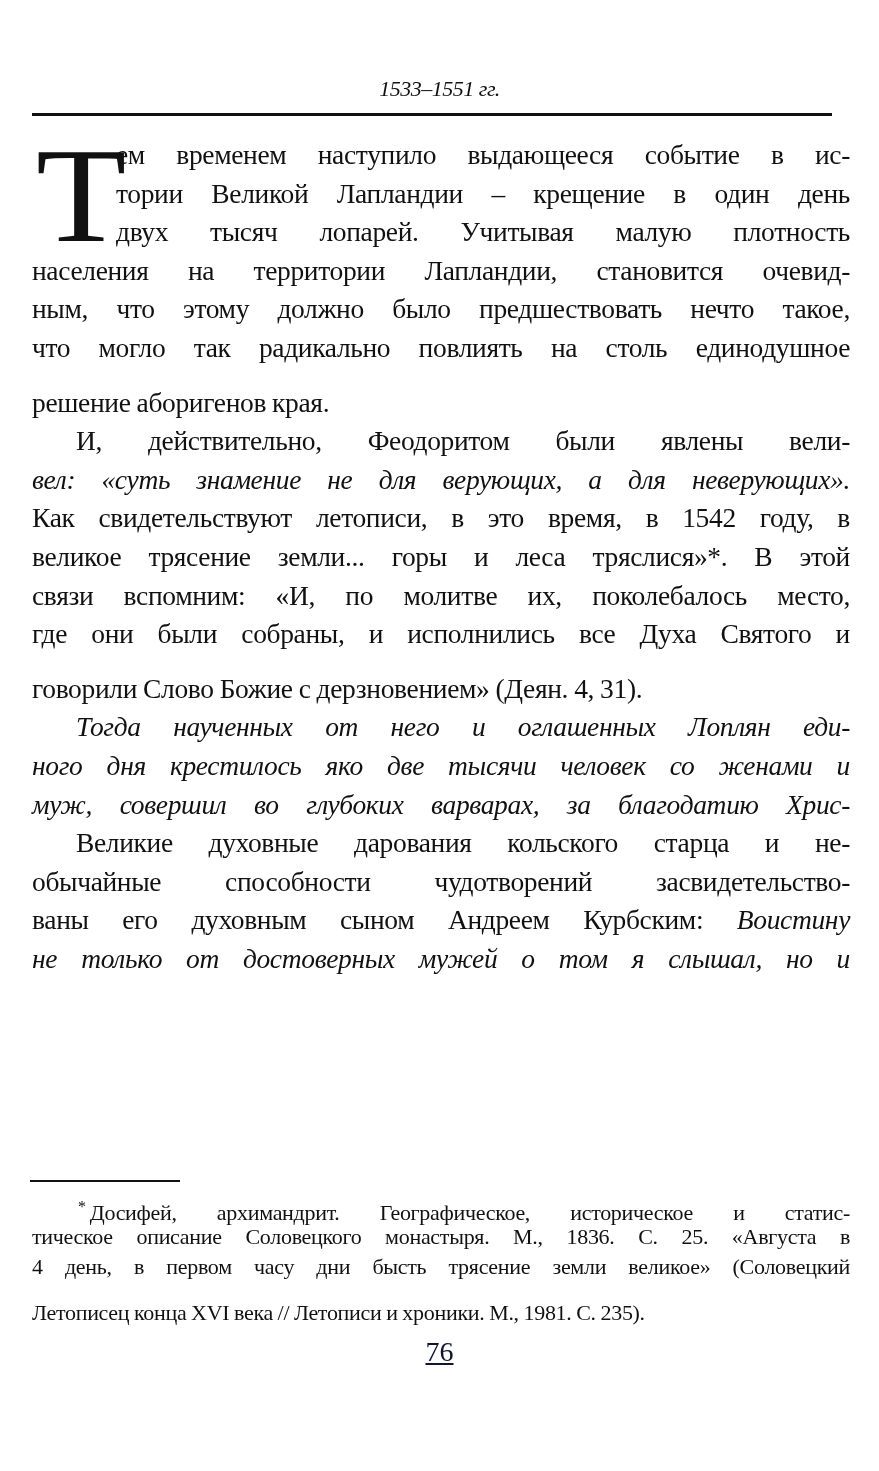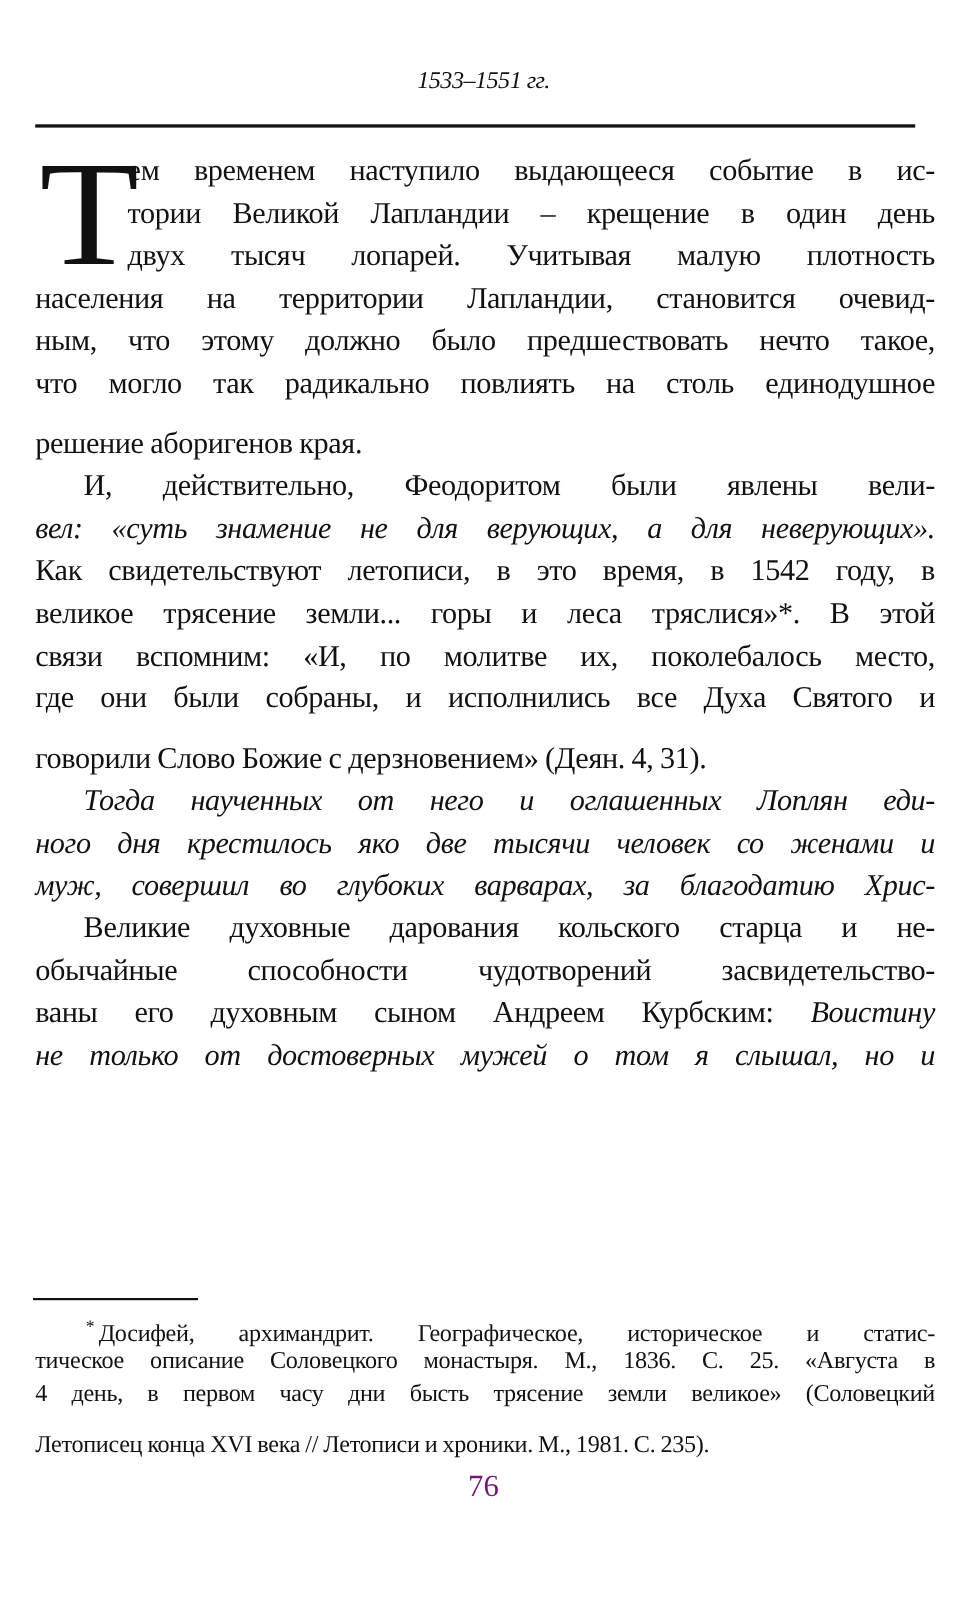--- a/index.html
+++ b/index.html
@@ -12,21 +12,21 @@
       height: 1471px;
       position: relative;
       overflow: hidden;
       color: #111111;
       font-family: "Liberation Serif", "DejaVu Serif", serif;
     }
     .running-head {
       position: absolute;
       left: 0;
       width: 879px;
-      top: 60px;
+      top: 76px;
       text-align: center;
       font-style: italic;
       font-size: 22px;
       letter-spacing: -0.5px;
       color: #111;
     }
     .head-rule {
       position: absolute;
       left: 32px;
       width: 800px;
@@ -93,21 +93,22 @@
     }
     .footnote .line { height: 30px; }
     .footnote .line.indent { padding-left: 46px; }
     .page-number {
       position: absolute;
       left: 0;
       width: 879px;
       top: 1336px;
       text-align: center;
       font-size: 28px;
-      color: #701a75;
+      color: #0f172a;
+      text-decoration: underline;
     }
     .mark { font-size: 16px; vertical-align: 8px; margin-right: 4px; }
   </style>
 </head>
 <body>
 
 <div class="running-head">1533–1551 гг.</div>
 <div class="head-rule"></div>
 
 <div class="body-text">

